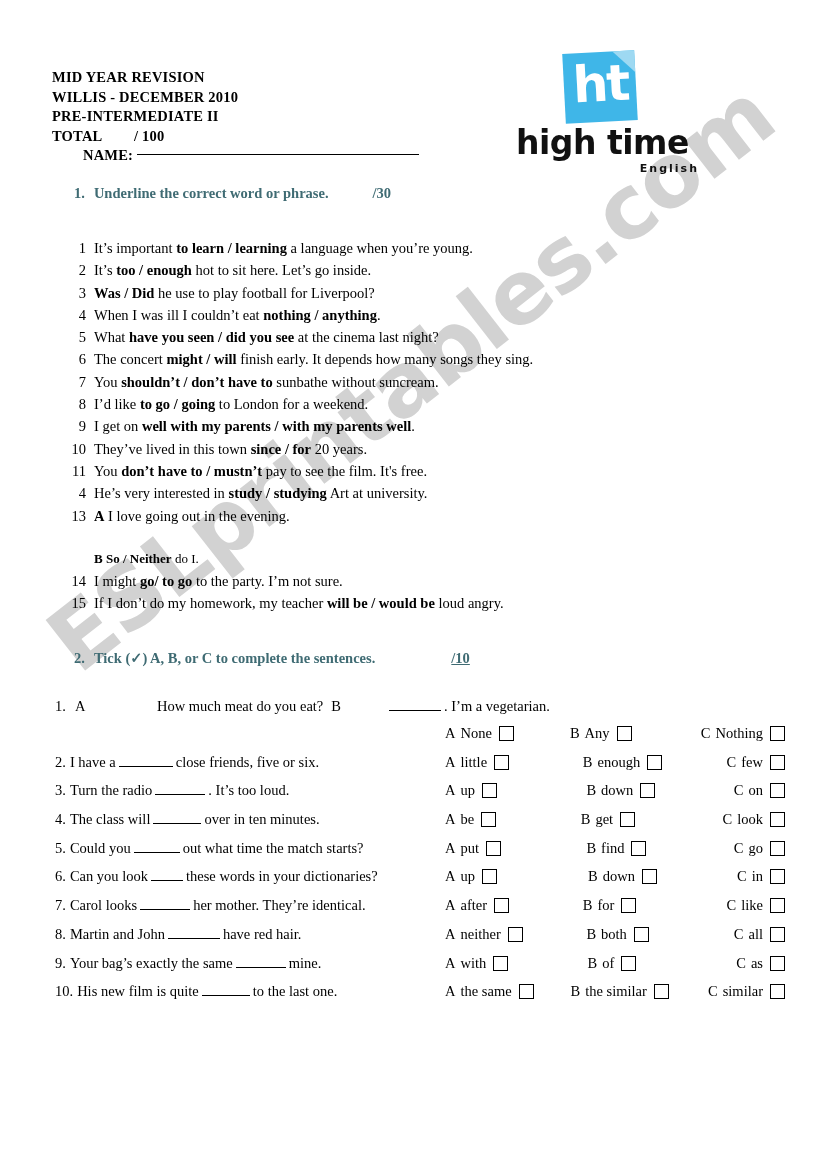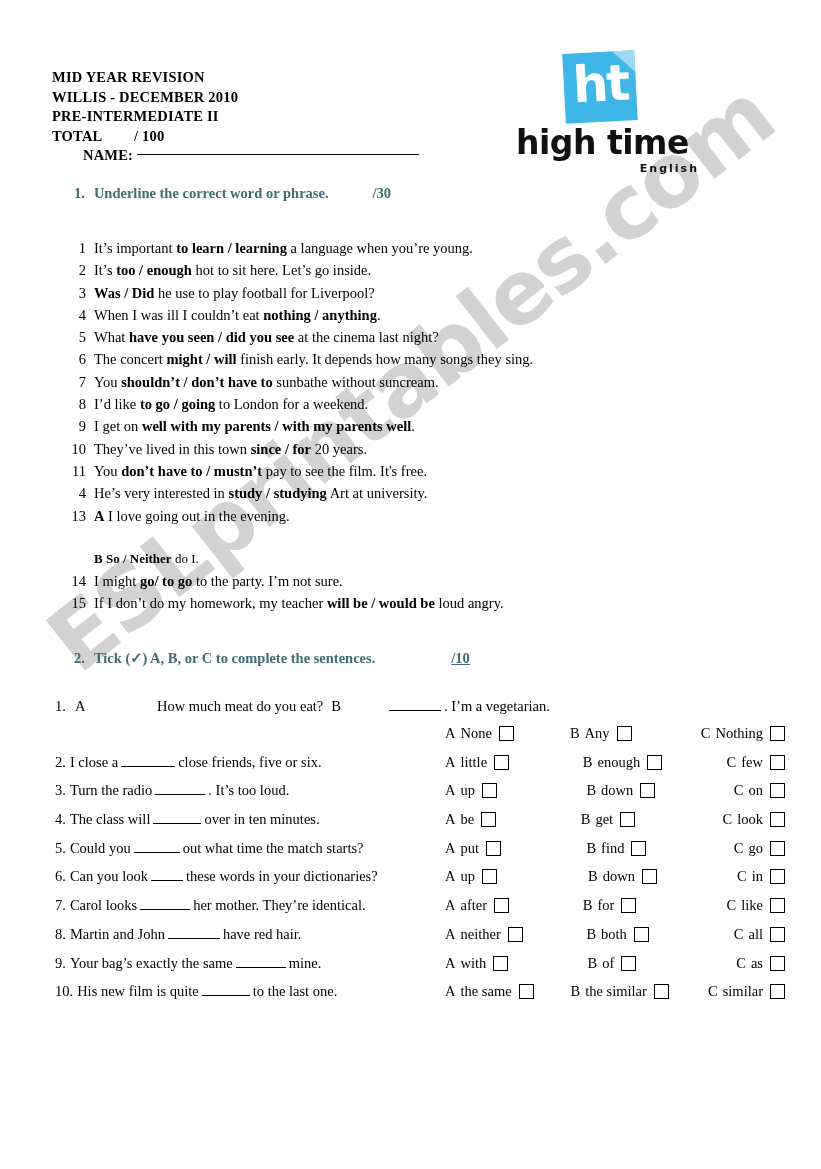--- a/index.html
+++ b/index.html
@@ -353,21 +353,21 @@
               <span class="checkbox"></span>
             </span>
             <span class="opt" style="margin-left: auto; min-width: 0px;">
               <span class="letter">C</span>
               <span class="oplabel">Nothing</span>
               <span class="checkbox"></span>
             </span>
           </span>
         </div>
         <div class="ex2-row">
-          <span class="ex2-q"><span class="qnum">2.</span><span>I close a</span><span class="blank" style="width: 54px;"></span><span>close friends, five or six.</span></span>
+          <span class="ex2-q"><span class="qnum">2.</span><span>I have a</span><span class="blank" style="width: 54px;"></span><span>close friends, five or six.</span></span>
           <span class="ex2-opts">
             <span class="opt" style="min-width: 92px;">
               <span class="letter">A</span>
               <span class="oplabel">little</span>
               <span class="checkbox"></span>
             </span>
             <span class="opt" style="margin-left: auto; min-width: 98px;">
               <span class="letter">B</span>
               <span class="oplabel">enough</span>
               <span class="checkbox"></span>

